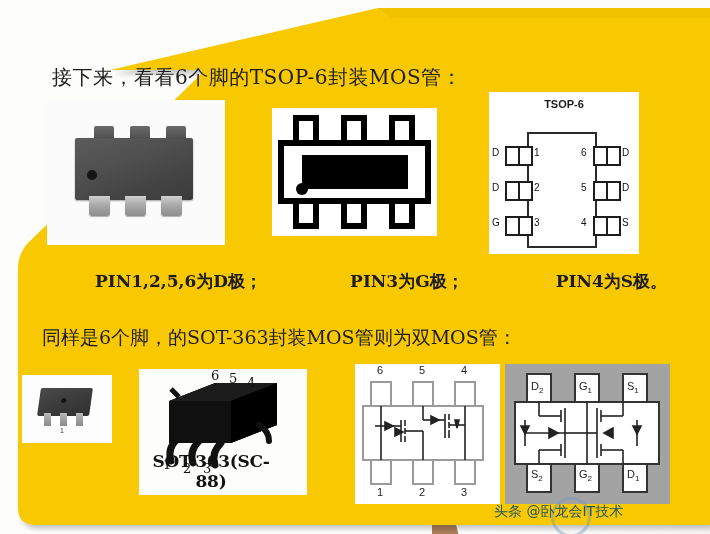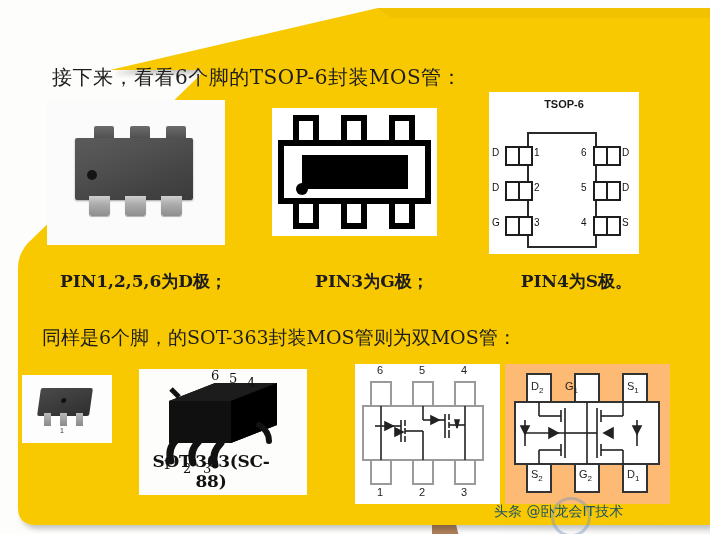--- a/index.html
+++ b/index.html
@@ -67,21 +67,21 @@
   }
 
   
   .line1{
     position:absolute;left:52px;top:64px;
     font-size:20px;color:#1d1d1d;letter-spacing:0.5px;
     font-family:"DejaVu Serif","Liberation Serif",serif;
     white-space:nowrap;
   }
   .pinrow{
-    position:absolute;left:60px;top:270px;width:600px;
+    position:absolute;left:95px;top:270px;width:600px;
     font-size:17px;color:#1c1c1c;font-weight:bold;
     font-family:"DejaVu Serif","Liberation Serif",serif;
     white-space:nowrap;
   }
   .pinrow span.g{display:inline-block;}
   .pinrow .g2{margin-left:88px;}
   .pinrow .g3{margin-left:92px;}
   .line2{
     position:absolute;left:42px;top:325px;
     font-size:19px;color:#1d1d1d;
@@ -180,21 +180,21 @@
   }
   .sot-label{
     position:absolute;left:0;bottom:4px;width:144px;text-align:center;
     font-size:17px;font-weight:bold;color:#121212;
     font-family:"DejaVu Serif","Liberation Serif",serif;
     letter-spacing:-0.3px;
   }
 
   
   .sch1{position:absolute;left:355px;top:364px;width:145px;height:140px;background:#ffffff;}
-  .sch2{position:absolute;left:505px;top:364px;width:165px;height:140px;background:#fdba74;}
+  .sch2{position:absolute;left:505px;top:364px;width:165px;height:140px;background:#a3a3a3;}
 
   .sch-num{position:absolute;font-size:11px;color:#222;font-family:"Liberation Sans",sans-serif;}
   .sch-lbl{position:absolute;font-size:11px;color:#222;font-family:"Liberation Sans",sans-serif;}
   .sch-lbl sub{font-size:8px;}
 
   
   .watermark{
     position:absolute;left:494px;top:503px;
     font-size:14px;color:#0c4a6e;opacity:.92;
     font-family:"DejaVu Sans","Liberation Sans",sans-serif;
@@ -413,21 +413,21 @@
         <line x1="96" y1="80" x2="96" y2="92"></line>
         <line x1="92" y1="44" x2="92" y2="94"></line>
         <line x1="82" y1="69" x2="92" y2="69"></line>
         <line x1="82" y1="38" x2="82" y2="100"></line>
         <line x1="132" y1="56" x2="132" y2="82"></line>
         <path d="M128 62 l8 0 l-4 8 z" fill="#222"></path>
         <path d="M108 64 l0 10 l-9 -5 z" fill="#222"></path>
       </g>
     </svg>
     <div class="sch-lbl" style="left:26px;top:16px;">D<sub>2</sub></div>
-    <div class="sch-lbl" style="left:60px;top:16px;">G<sub>1</sub></div>
+    <div class="sch-lbl" style="left:74px;top:16px;">G<sub>1</sub></div>
     <div class="sch-lbl" style="left:122px;top:16px;">S<sub>1</sub></div>
     <div class="sch-lbl" style="left:26px;top:104px;">S<sub>2</sub></div>
     <div class="sch-lbl" style="left:74px;top:104px;">G<sub>2</sub></div>
     <div class="sch-lbl" style="left:122px;top:104px;">D<sub>1</sub></div>
   </div>
 
   <div class="wm-ring"></div>
   <div class="watermark">头条 @卧龙会IT技术</div>
 
 </div>

